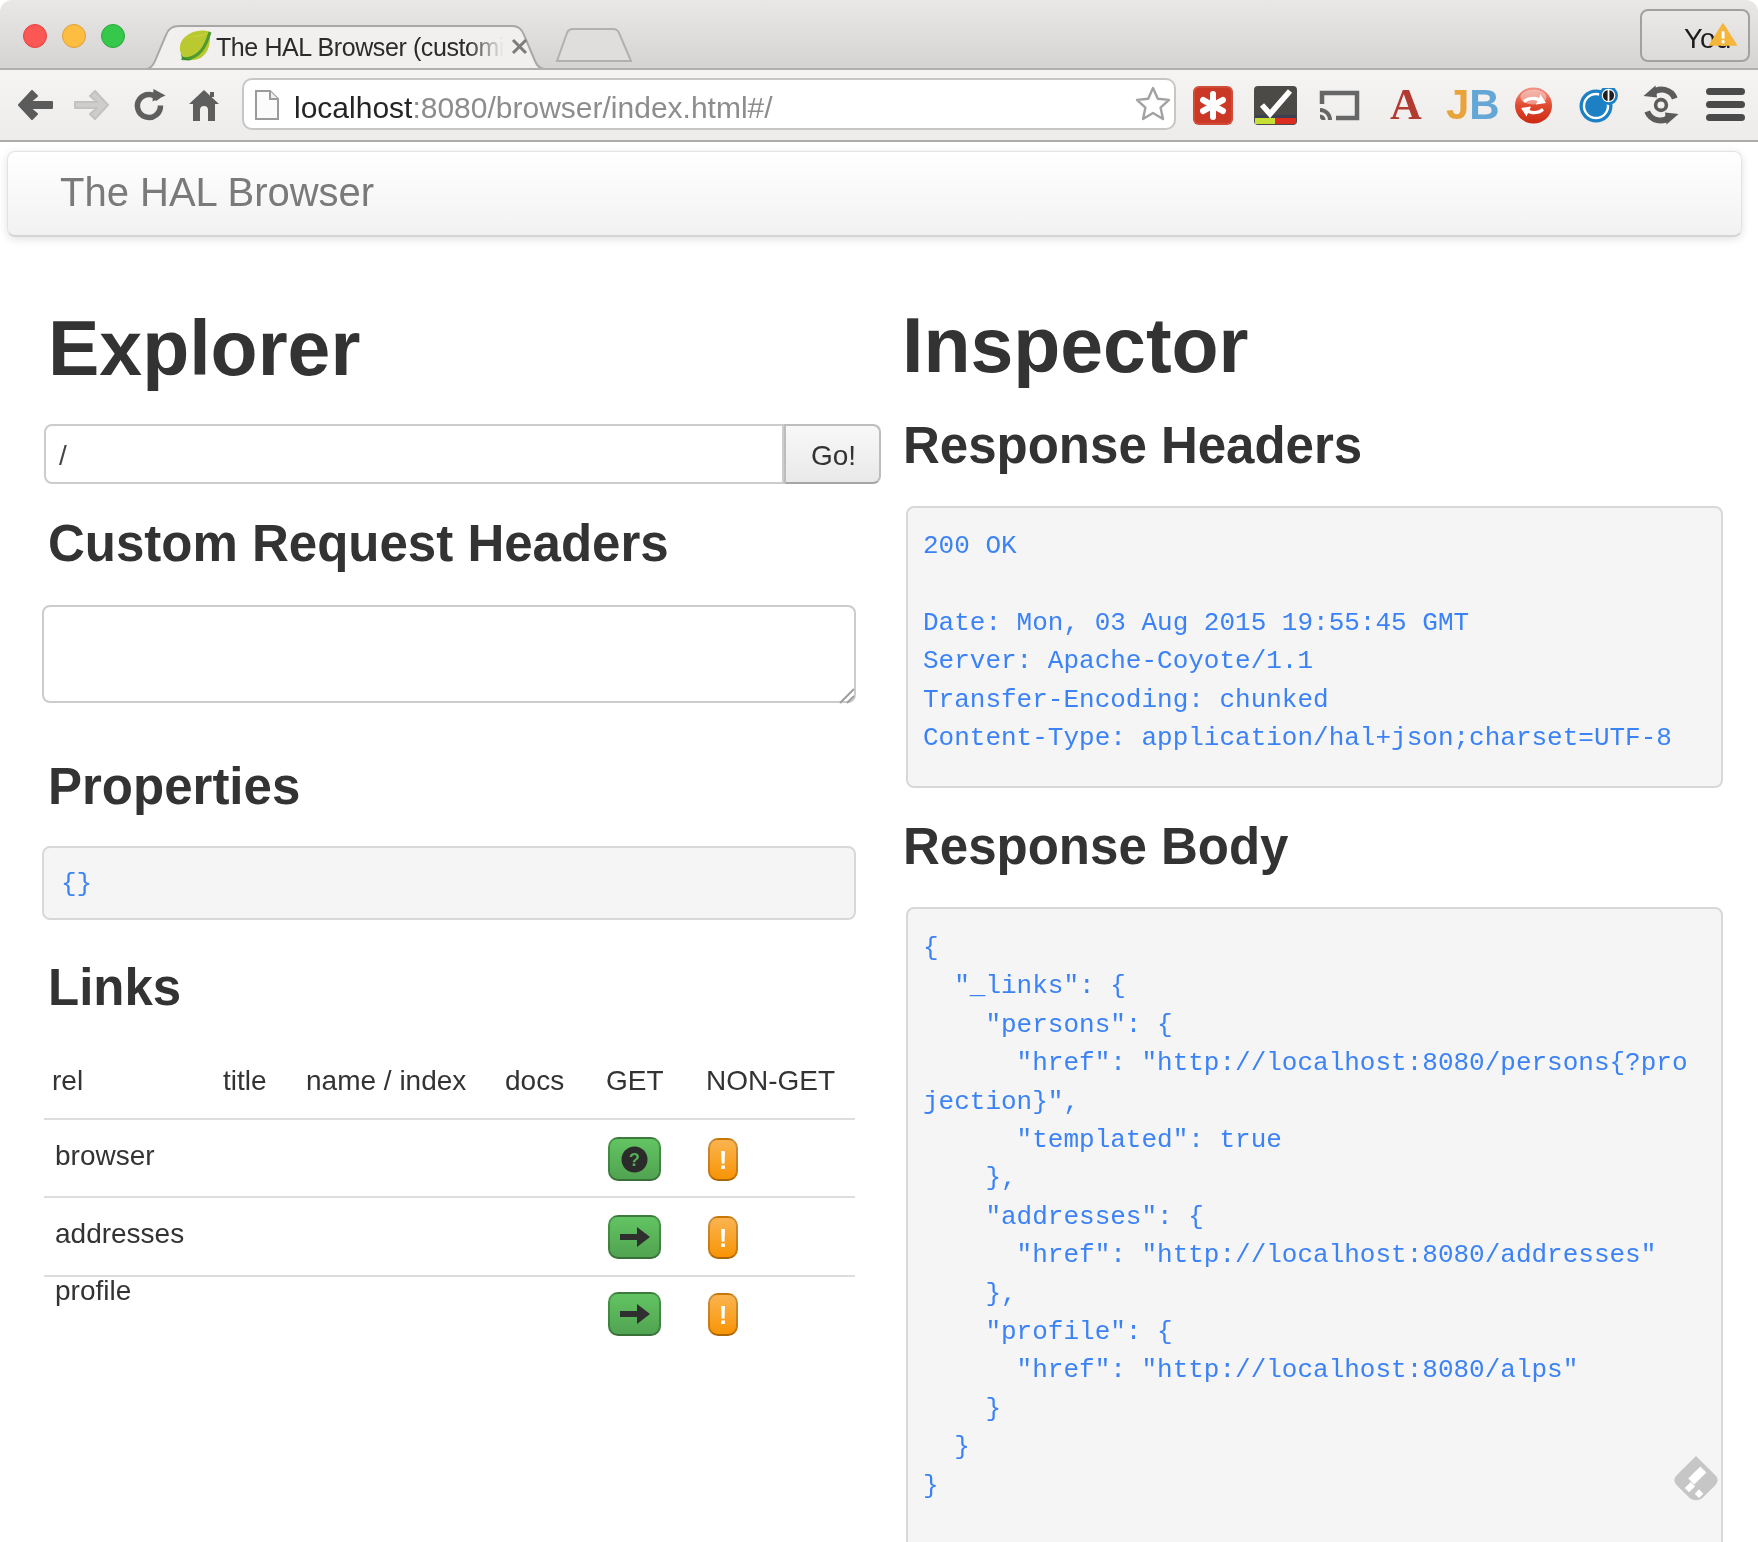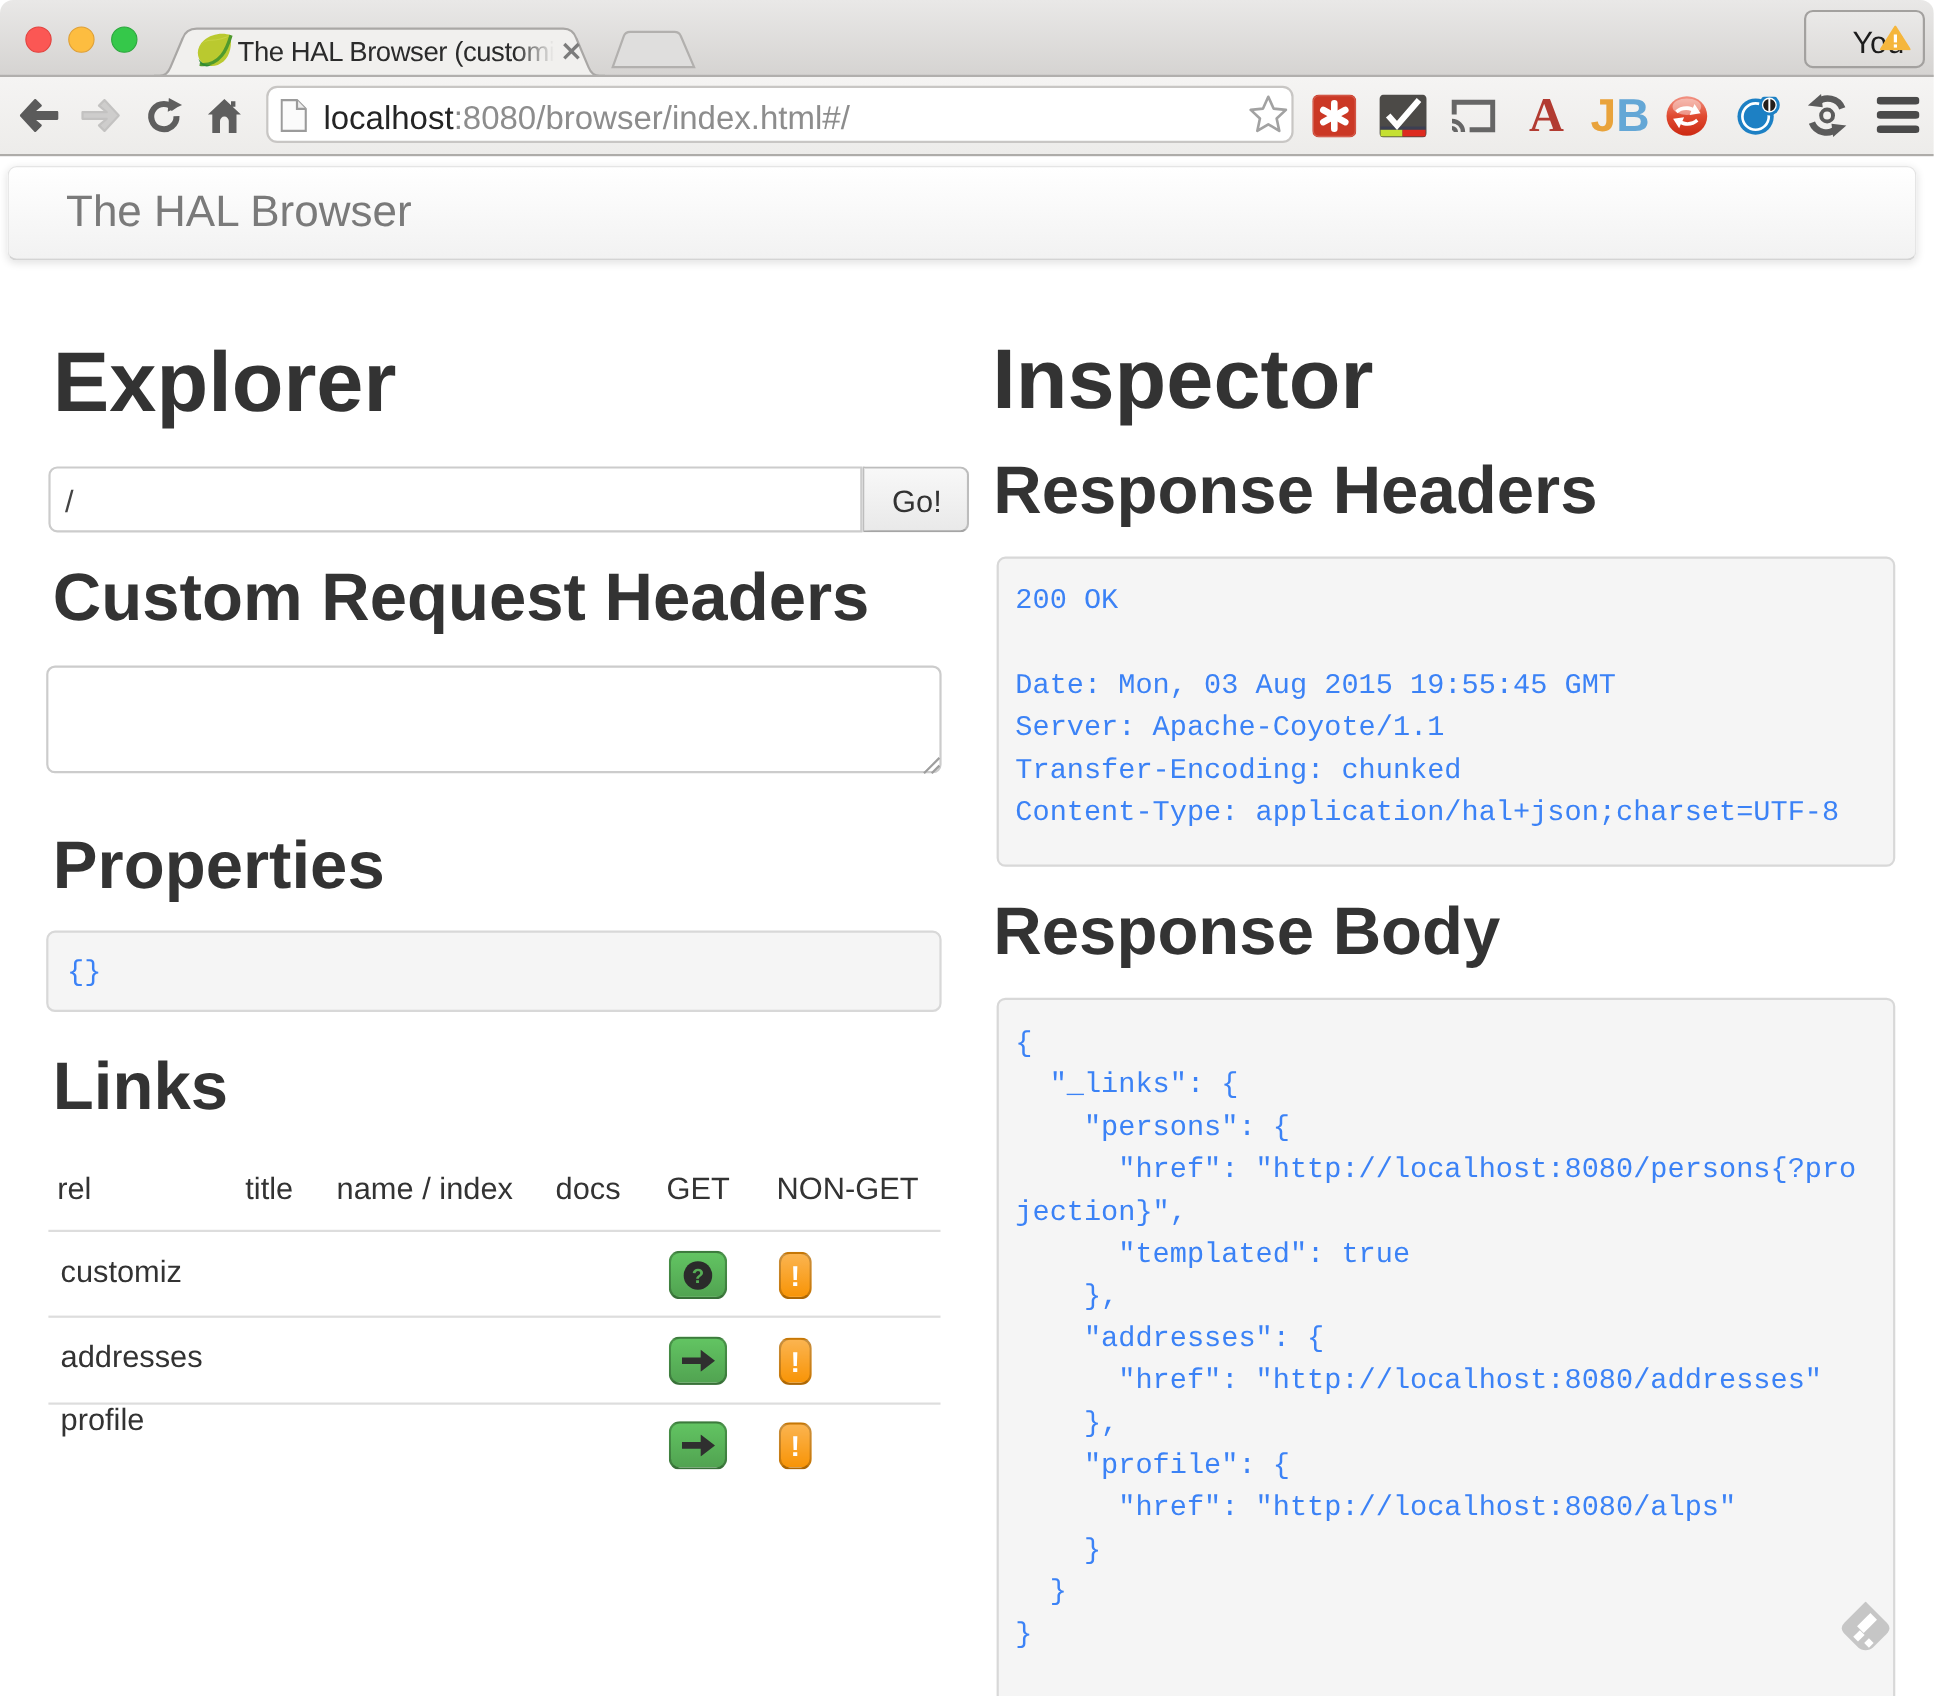--- a/index.html
+++ b/index.html
@@ -1,20 +1,20 @@
 <!DOCTYPE html>
 <html><head>
 <meta charset="utf-8">
 <style>
 *{margin:0;padding:0;box-sizing:border-box}
 html,body{width:1758px;height:1542px;overflow:hidden}
 body{position:relative;font-family:"Liberation Sans",sans-serif;background:#fff}
 .abs{position:absolute}
 .h1{font-size:77px;font-weight:bold;color:#333;line-height:77px;white-space:nowrap}
-.h2{font-size:61px;font-weight:bold;color:#333;line-height:63px;white-space:nowrap}
+.h2{font-size:51px;font-weight:bold;color:#333;line-height:63px;white-space:nowrap}
 .b28{font-size:28px;font-weight:normal;color:#333;line-height:28px;white-space:nowrap}
 .mono{font-family:"Liberation Mono",monospace;color:#3b82f6}
 
 #frame{left:0;top:0;width:1758px;height:70px;background:linear-gradient(#e9e8e7,#d5d3d1);border-radius:12px 12px 0 0}
 #tabline{left:0;top:68px;width:1758px;height:2px;background:#b1afad}
 #toolbar{left:0;top:70px;width:1758px;height:70px;background:linear-gradient(#f5f4f3,#edecea)}
 #toolline{left:0;top:140px;width:1758px;height:2px;background:#aeaca9}
 .light{border-radius:50%;width:24px;height:24px;top:24px}
 #abar{left:242px;top:78px;width:934px;height:52px;background:#fff;border:2px solid #c8c6c4;border-radius:10px}
 
@@ -173,21 +173,21 @@
   <div class="abs prebox" style="left:42px;top:703px;width:814px;height:74px"></div>
   <div class="abs mono" style="left:61px;top:728px;font-size:26px;line-height:26px">{}</div>
   <div class="abs h2" style="left:48px;top:813px">Links</div>
   <div class="abs b28" style="left:52px;top:924px">rel</div>
   <div class="abs b28" style="left:223px;top:924px">title</div>
   <div class="abs b28" style="left:306px;top:924px">name / index</div>
   <div class="abs b28" style="left:505px;top:924px">docs</div>
   <div class="abs b28" style="left:606px;top:924px">GET</div>
   <div class="abs b28" style="left:706px;top:924px">NON-GET</div>
   <div class="abs tline" style="left:44px;top:975px;width:811px"></div>
-  <div class="abs b28" style="left:55px;top:999px">customiz</div>
+  <div class="abs b28" style="left:55px;top:999px">browser</div>
   <div class="abs tline" style="left:44px;top:1053px;width:811px"></div>
   <div class="abs b28" style="left:55px;top:1077px">addresses</div>
   <div class="abs tline" style="left:44px;top:1132px;width:811px"></div>
   <div class="abs b28" style="left:55px;top:1134px">profile</div>
 
   <div class="abs btn-g" style="left:608px;top:994px"></div>
   <svg class="abs" style="left:621px;top:1003px" width="27" height="27" viewBox="0 0 27 27">
       <circle cx="13.5" cy="13.5" r="13" fill="#2b2b2b"></circle>
       <text x="13.5" y="20" font-family="Liberation Sans" font-size="18.5" font-weight="bold" fill="#55ad55" text-anchor="middle">?</text>
     </svg>

